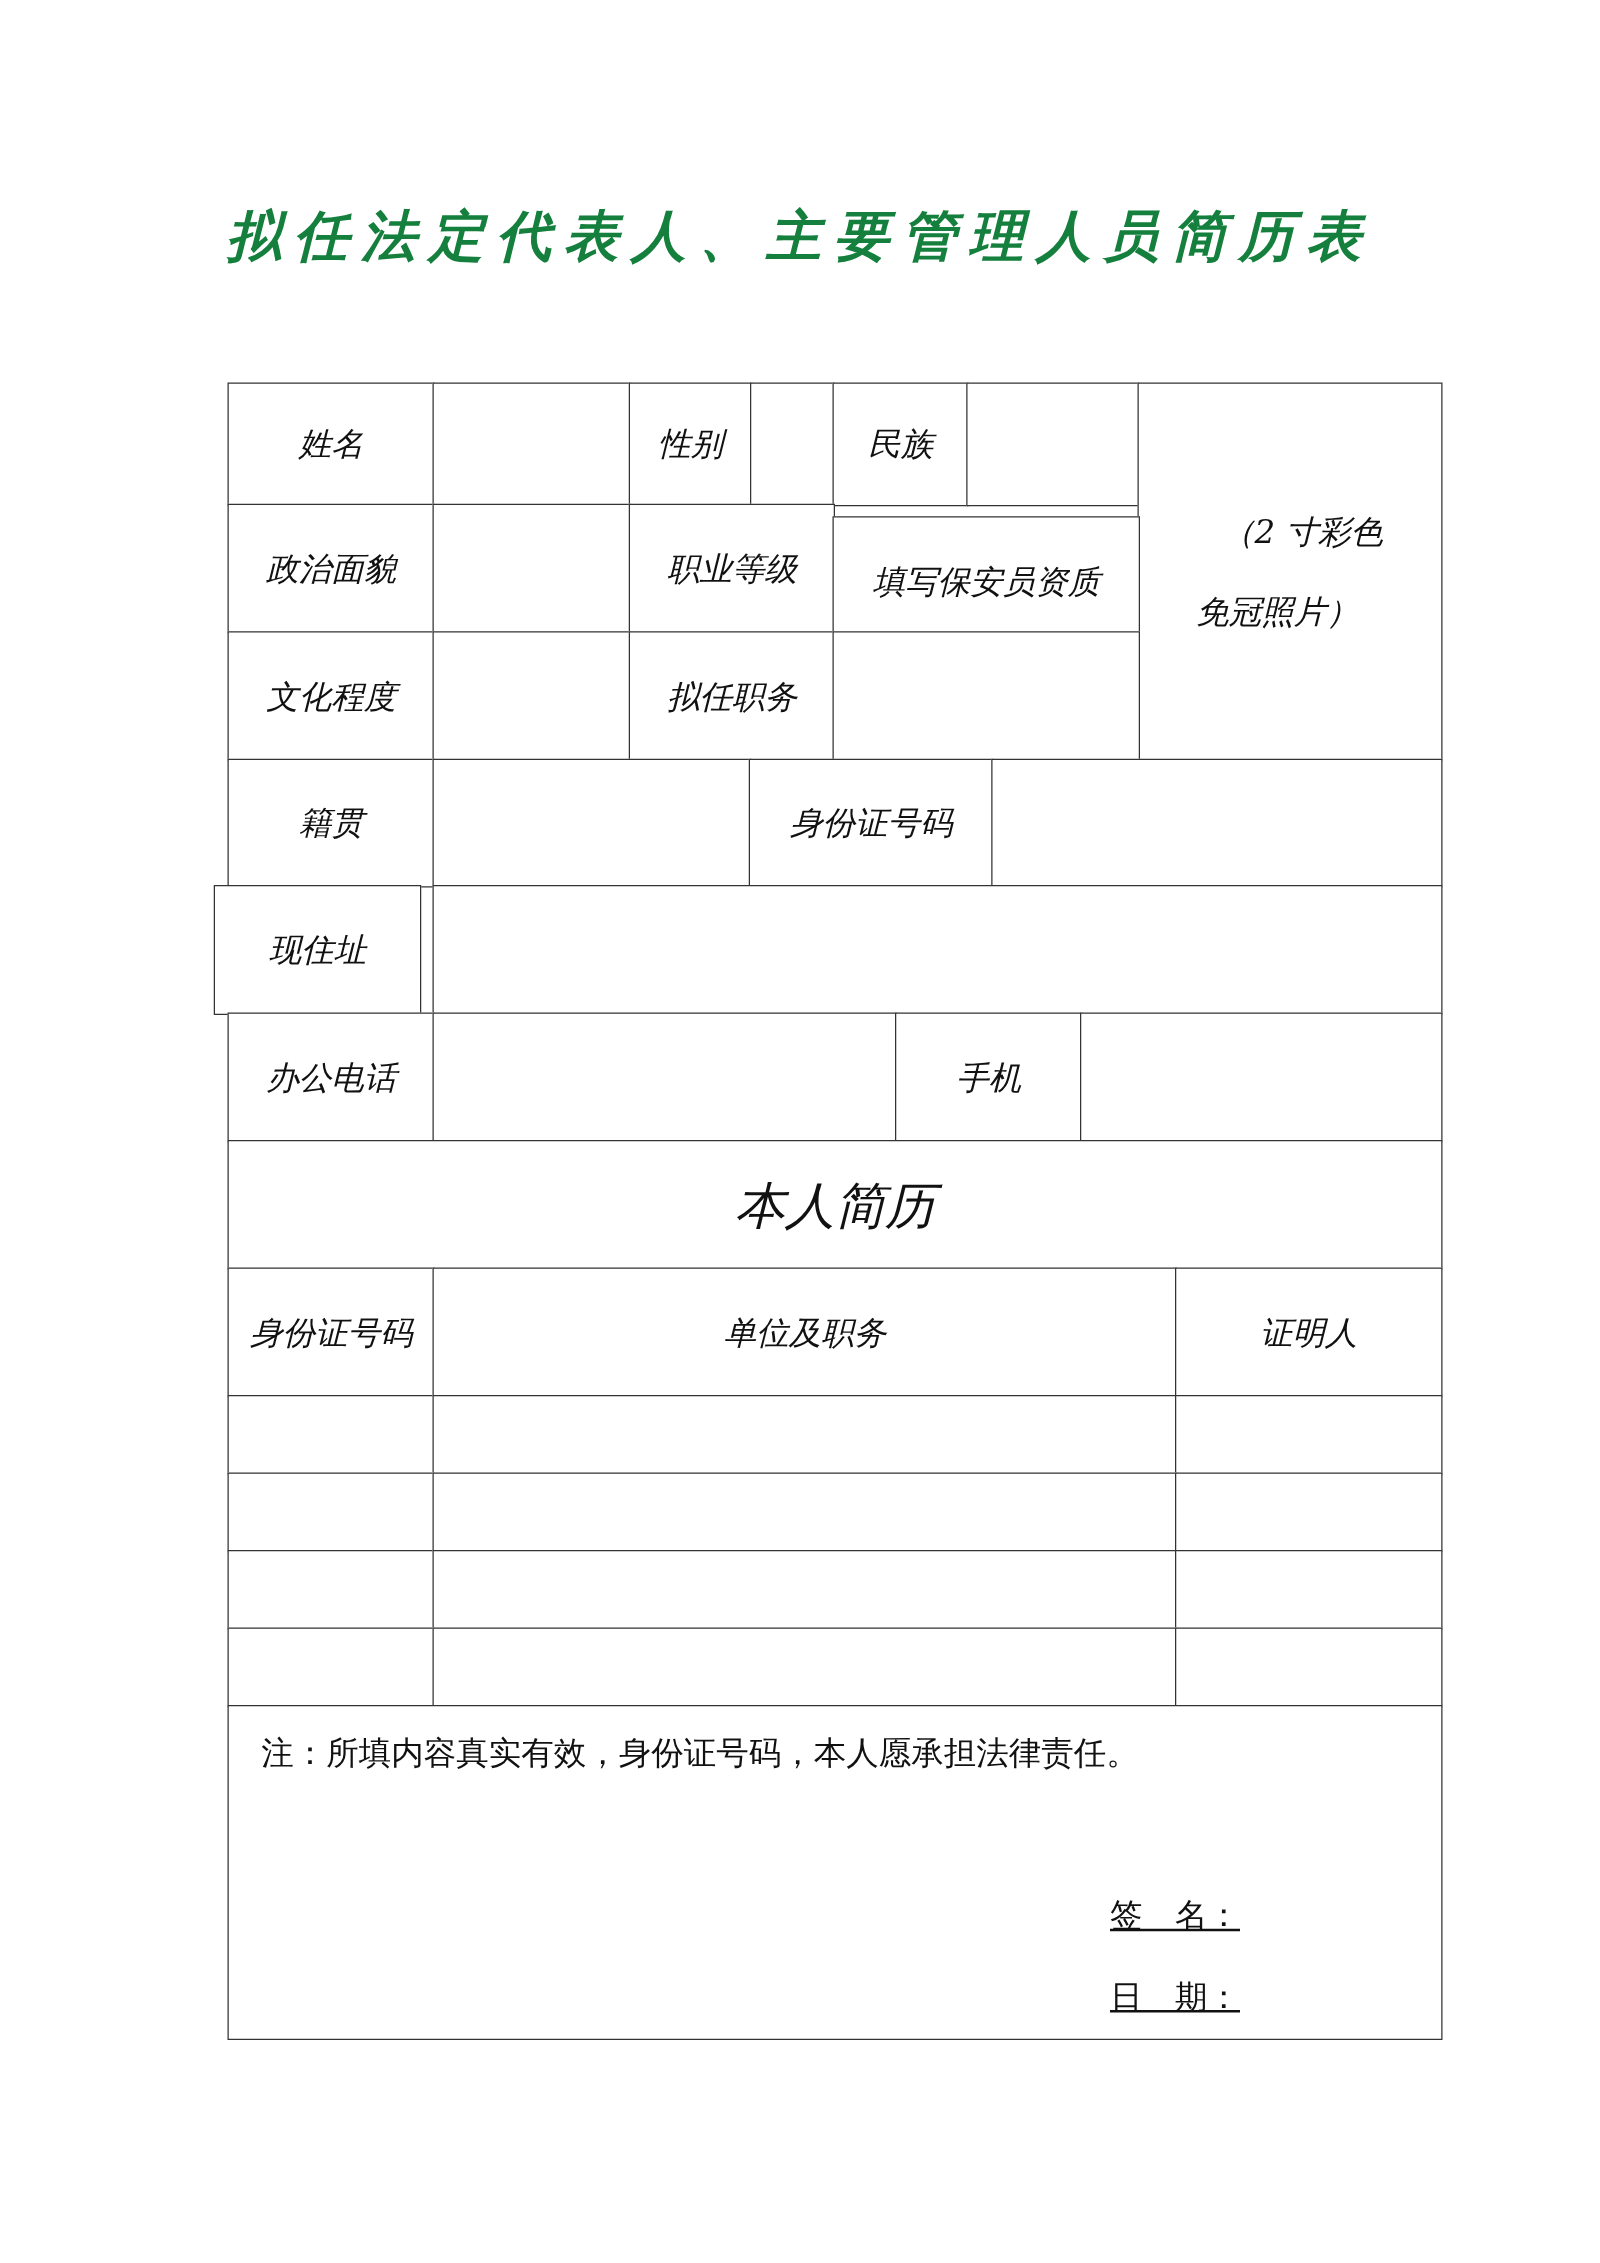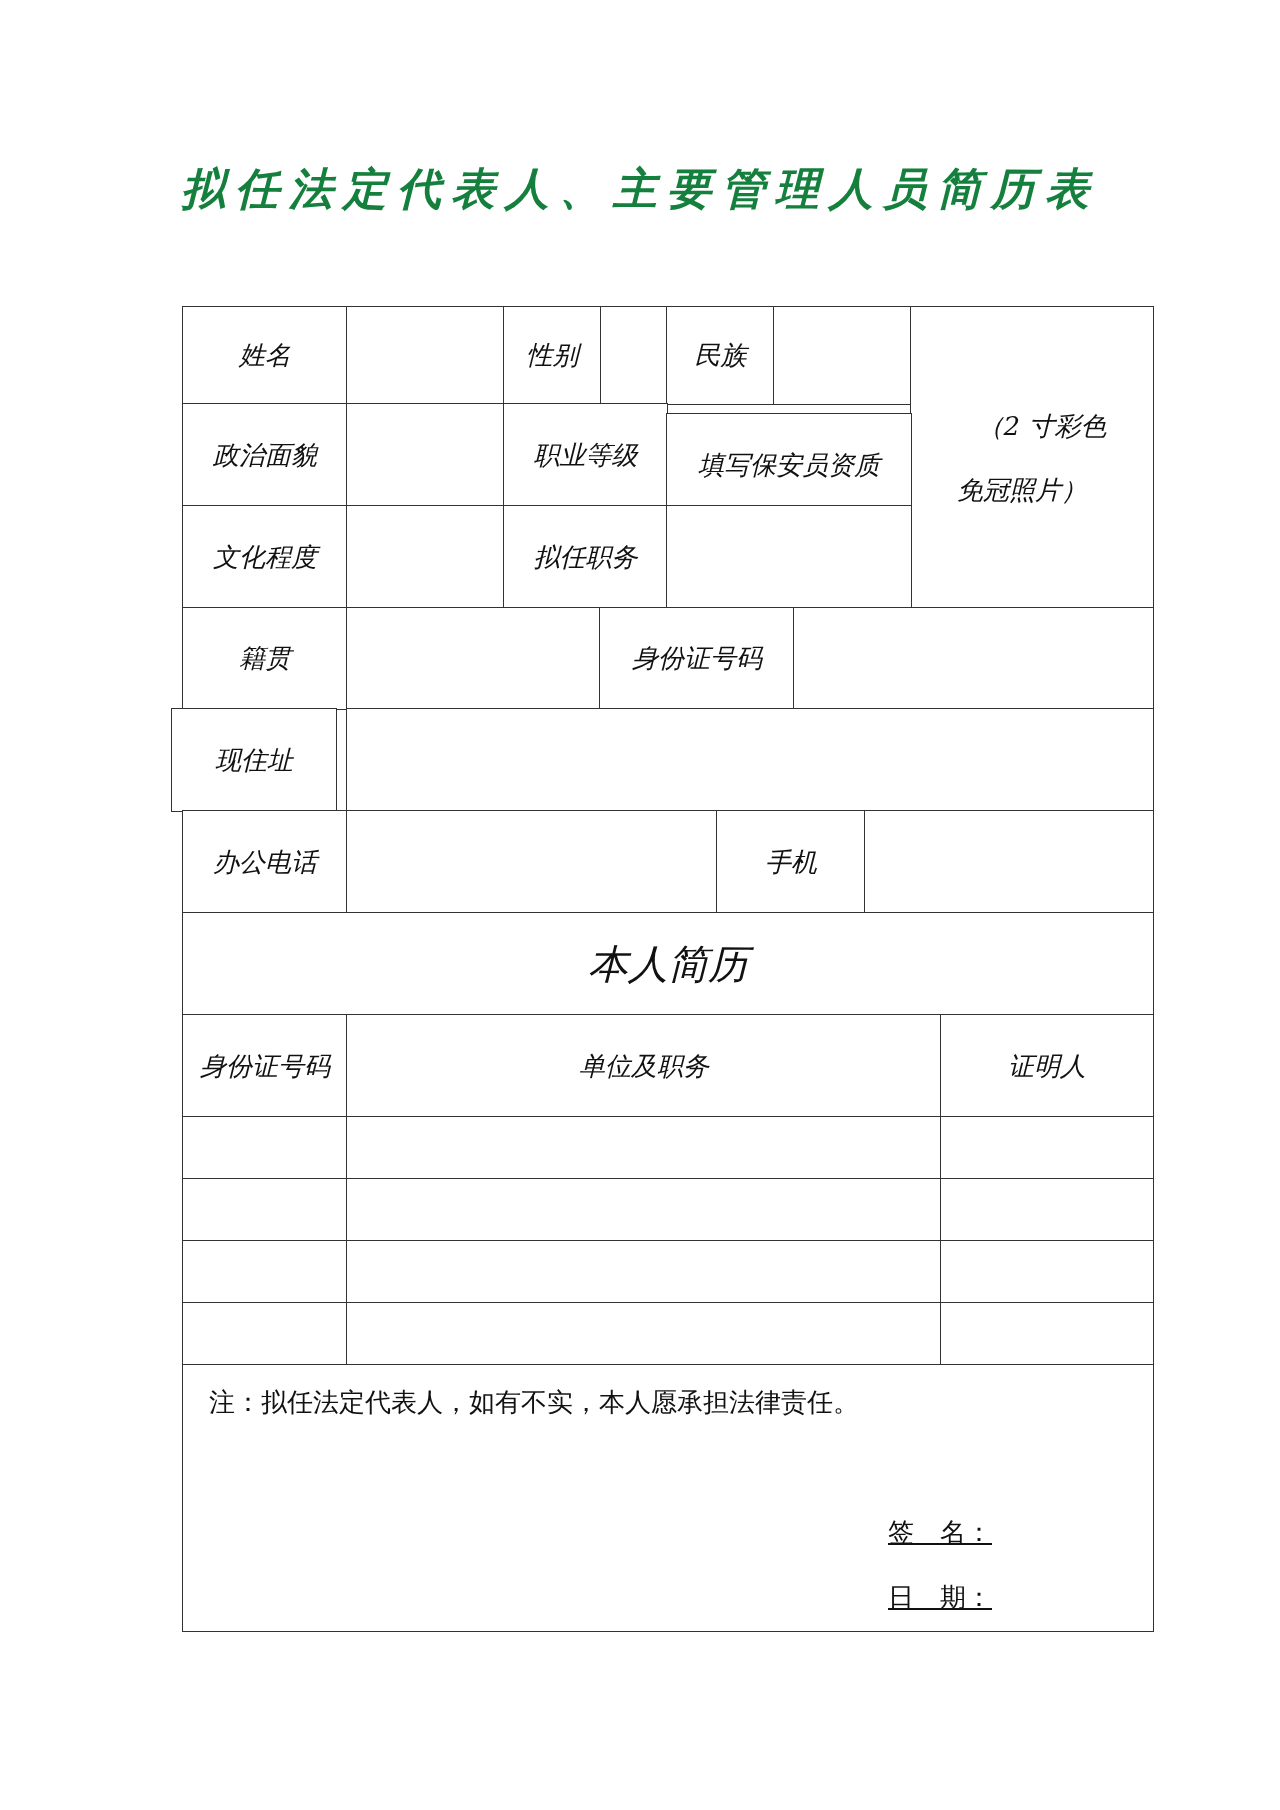--- a/index.html
+++ b/index.html
@@ -78,18 +78,18 @@
 
   <div class="cell input" style="left:182px;top:1240px;width:166px;height:64px;"></div>
   <div class="cell input" style="left:346px;top:1240px;width:596px;height:64px;"></div>
   <div class="cell input" style="left:940px;top:1240px;width:214px;height:64px;"></div>
 
   <div class="cell input" style="left:182px;top:1302px;width:166px;height:64px;"></div>
   <div class="cell input" style="left:346px;top:1302px;width:596px;height:64px;"></div>
   <div class="cell input" style="left:940px;top:1302px;width:214px;height:64px;"></div>
 
   <div class="note">
-    <div class="note-text">注：拟任法定代表人，如有不实，本人愿承担法律责任。</div>
+    <div class="note-text">注：所填内容真实有效，身份证号码，本人愿承担法律责任。</div>
     <div class="sig" style="top:150px;">签　名：</div>
     <div class="sig" style="top:215px;">日　期：</div>
   </div>
 
 </div>
 
 </body></html>

